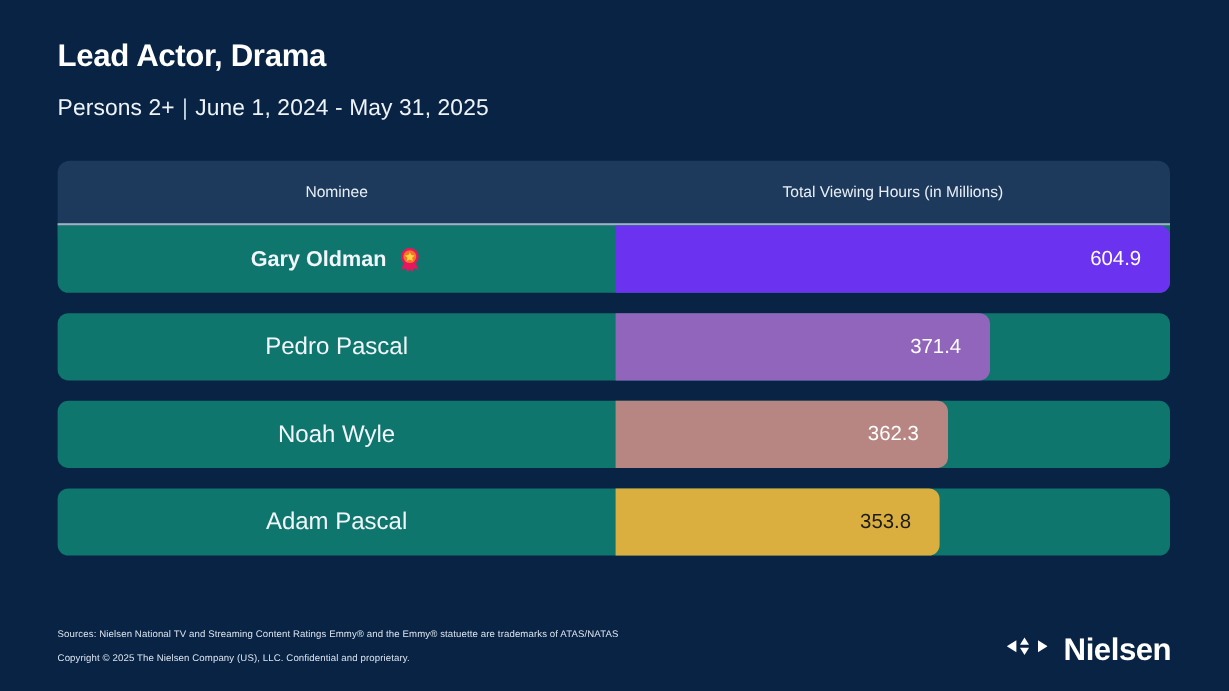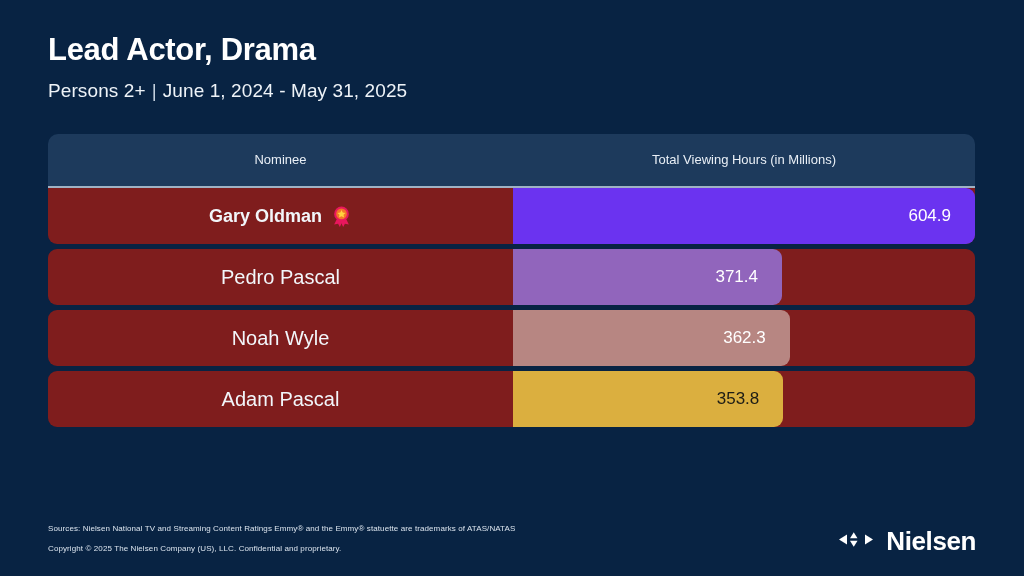--- a/index.html
+++ b/index.html
@@ -15,21 +15,21 @@
     font-family: "Liberation Sans", sans-serif;
     color: #ffffff;
     position: relative;
   }
 
   
   .page-title {
     position: absolute;
     left: 48px;
     top: 32px;
-    font-size: 31px;
+    font-size: 26px;
     font-weight: bold;
     letter-spacing: -0.3px;
     color: #ffffff;
     line-height: 1.15;
   }
 
   .page-subtitle {
     position: absolute;
     left: 48px;
     top: 80px;
@@ -84,22 +84,22 @@
   .rows {
     position: absolute;
     left: 48px;
     top: 188px;
     width: 927px;
   }
 
   .row {
     position: relative;
     height: 56px;
-    margin-bottom: 5px;
-    background: #7f1d1d;
+    margin-bottom: 17px;
+    background: #0f766e;
     border-radius: 9px;
   }
   .row:first-child { border-radius: 0 0 9px 9px; }
 
   .row-name {
     position: absolute;
     left: 0;
     top: 0;
     width: 465px;
     height: 56px;
@@ -219,21 +219,21 @@
         <div class="bar" style="width: 462px; background: rgb(107, 51, 240);">
           <span class="bar-value light">604.9</span>
         </div>
       </div>
     </div>
     <div class="row">
       <div class="row-name">
         <span>Pedro Pascal</span>
       </div>
       <div class="bar-track">
-        <div class="bar" style="width: 269px; background: rgb(145, 101, 188);">
+        <div class="bar" style="width: 312px; background: rgb(145, 101, 188);">
           <span class="bar-value light">371.4</span>
         </div>
       </div>
     </div>
     <div class="row">
       <div class="row-name">
         <span>Noah Wyle</span>
       </div>
       <div class="bar-track">
         <div class="bar" style="width: 276.738px; background: rgb(183, 134, 130);">

